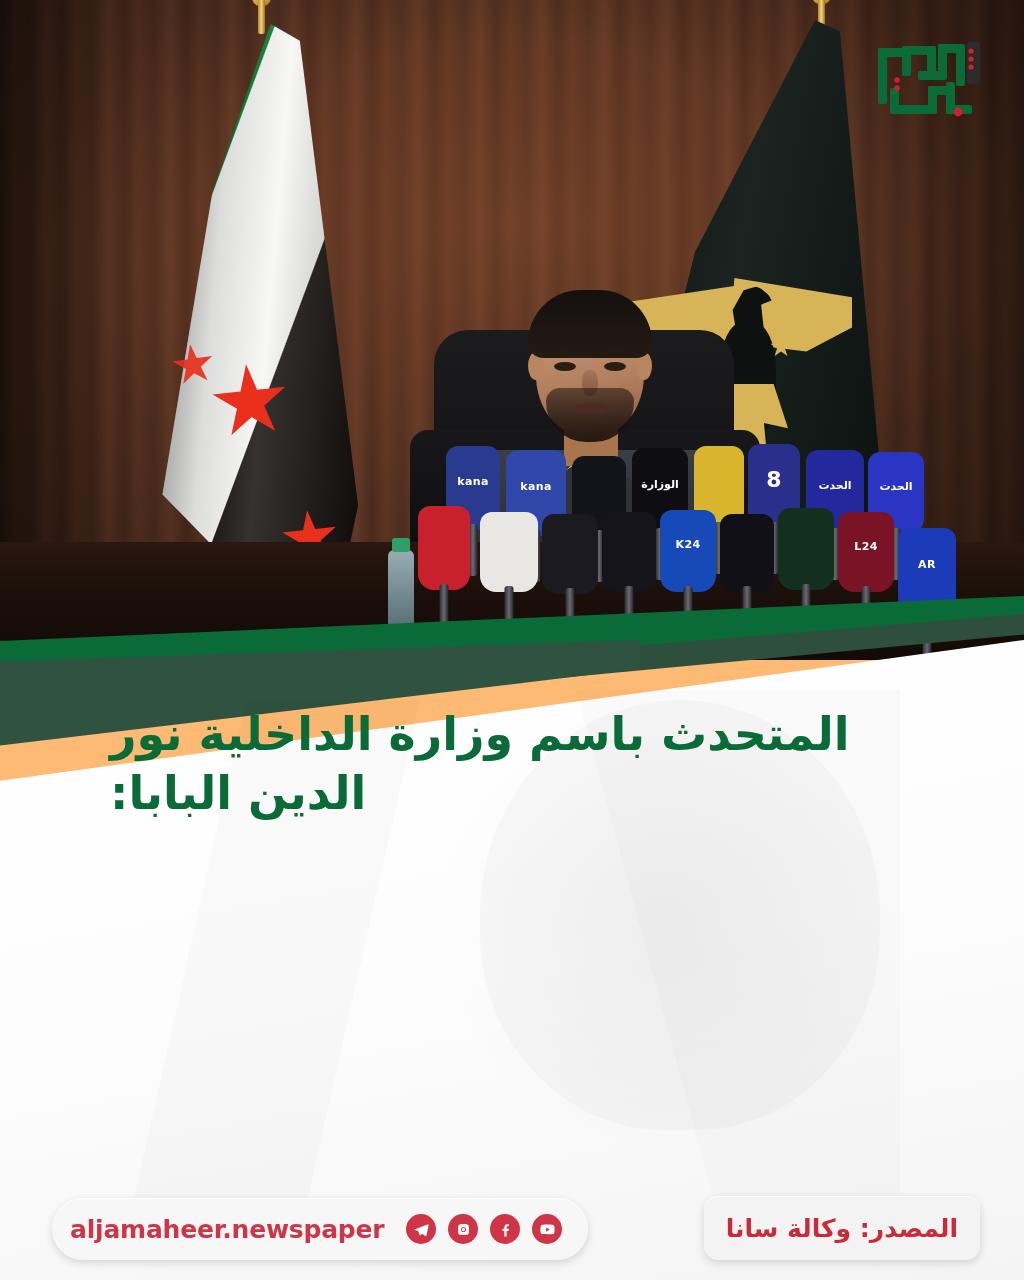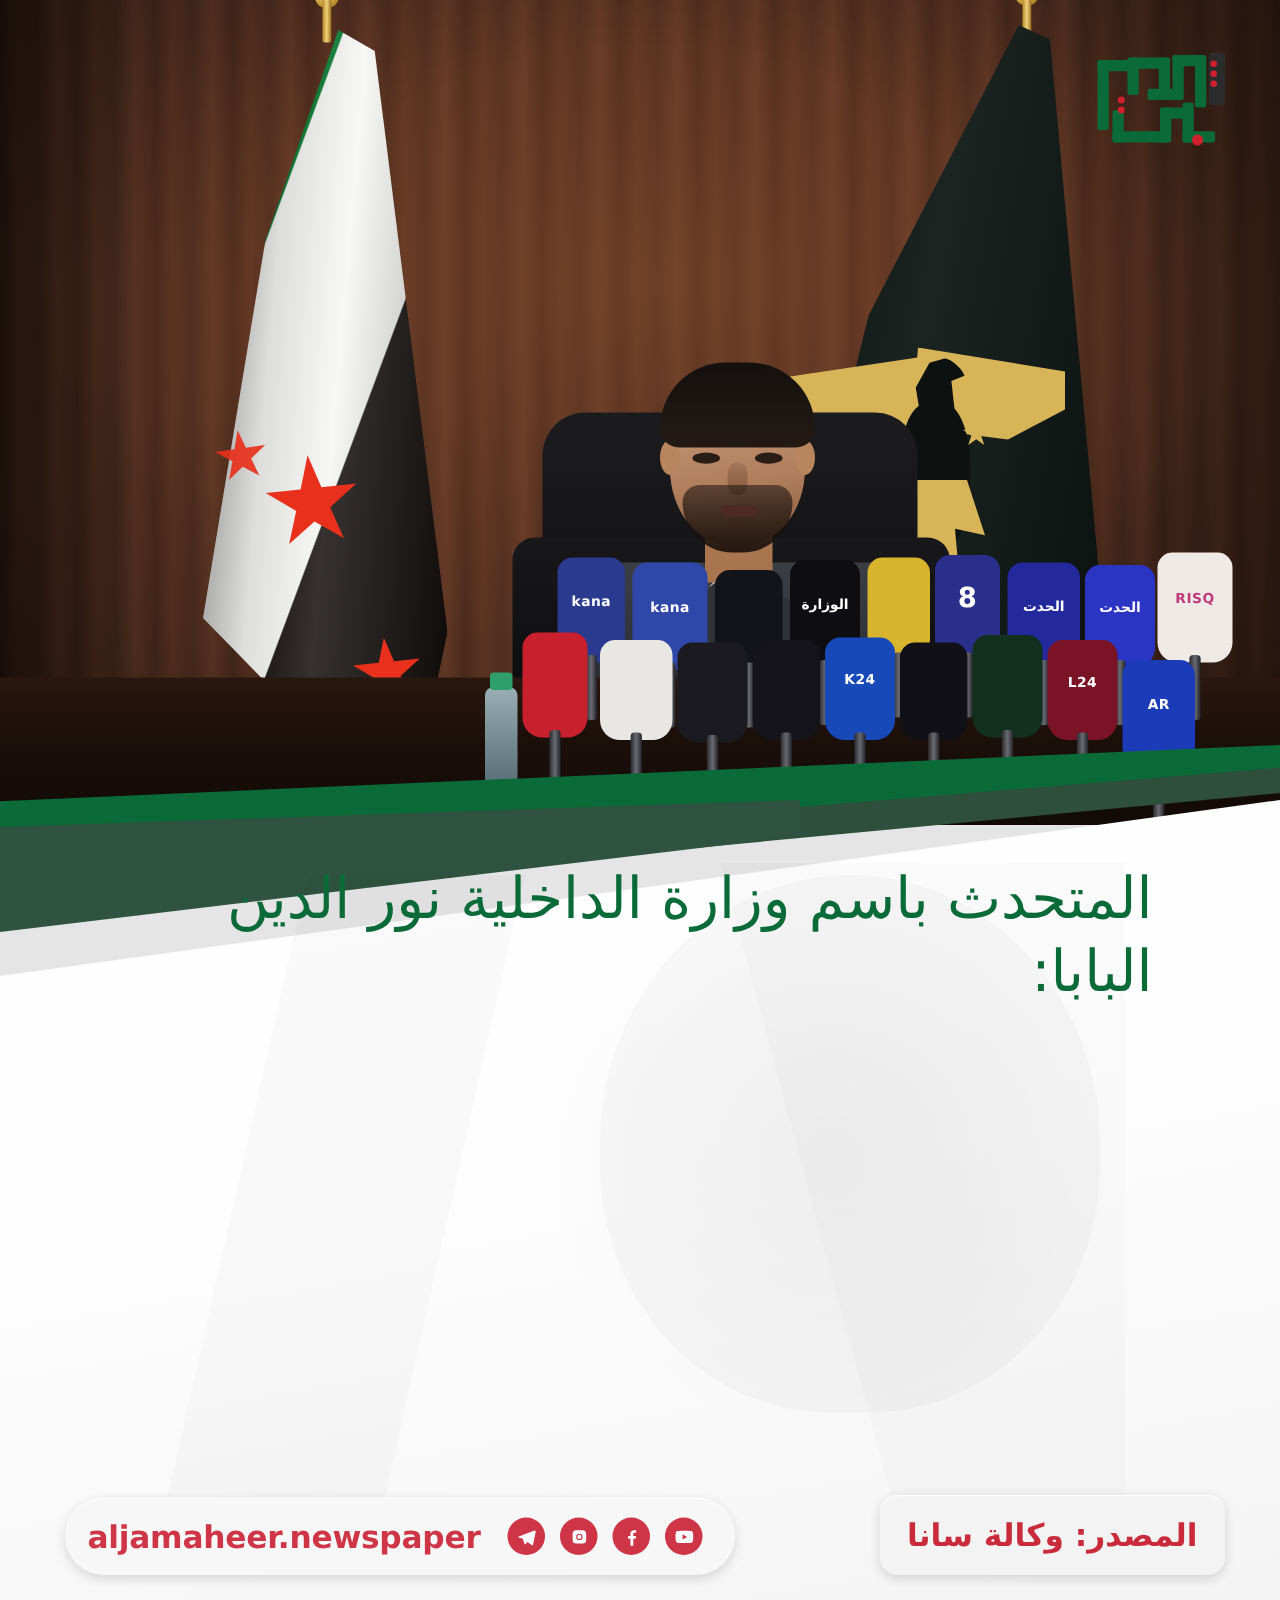--- a/index.html
+++ b/index.html
@@ -1,21 +1,21 @@
 <!DOCTYPE html>
 <html lang="ar" dir="rtl"><head>
 <meta charset="utf-8">
 <style>
   html,body{margin:0;padding:0;}
   body{
     width:1024px;height:1280px;overflow:hidden;
     background:#ffffff;
     font-family:"DejaVu Sans","Liberation Sans",sans-serif;
   }
-  .card{position:relative;width:1024px;height:1280px;overflow:hidden;background:#e5e5e5;}
+  .card{position:relative;width:1024px;height:1280px;overflow:hidden;background:#fdba74;}
 
   
   .photo{position:absolute;left:0;top:0;width:1024px;height:660px;overflow:hidden;
          background:#3a2118;}
   
   .wood{position:absolute;inset:0;
         background:
           linear-gradient(90deg,rgba(0,0,0,.55) 0%,rgba(0,0,0,0) 12%,rgba(0,0,0,0) 80%,rgba(0,0,0,.35) 100%),
           repeating-linear-gradient(90deg,
              #4a2a1c 0px,#5b3422 14px,#4e2d1f 30px,#613826 46px,#4a2a1c 62px),
@@ -144,22 +144,22 @@
         background:radial-gradient(circle at 50% 50%,rgba(0,0,0,.035),rgba(0,0,0,0) 70%);}
   .wm2{left:480px;top:700px;width:400px;height:430px;border-radius:50% 50% 46% 46%;
         background:rgba(0,0,0,.022);}
   .wm3{left:120px;top:700px;width:300px;height:560px;
         background:rgba(0,0,0,.018);
         clip-path:polygon(42% 0%,100% 0%,58% 100%,0% 100%);}
   .wm4{left:540px;top:690px;width:360px;height:560px;
         background:rgba(0,0,0,.015);
         clip-path:polygon(10% 0%,100% 0%,100% 100%,52% 100%);}
 
-  .headline{position:absolute;left:110px;top:689px;width:812px;
-        text-align:right;color:#0a6b39;font-weight:normal;
+  .headline{position:absolute;left:110px;top:705px;width:812px;
+        text-align:left;color:#0a6b39;font-weight:bold;
         font-size:46px;line-height:1.28;letter-spacing:0px;direction:rtl;}
   .body-text{position:absolute;left:140px;top:882px;width:800px;
         text-align:justify;text-align-last:center;color:#2a2a2c;
         font-size:35px;line-height:1.62;direction:rtl;font-weight:500;}
 
   
   .social{position:absolute;left:52px;top:1198px;height:62px;
         display:flex;align-items:center;gap:12px;padding:0 26px 0 16px;
         border-radius:31px;background:#f7f7f7;
         box-shadow:0 3px 9px rgba(0,0,0,.14), inset 0 1px 0 rgba(255,255,255,.9);}
@@ -274,24 +274,20 @@
       <div class="mic" style="left:806px;top:22px;width:58px;height:84px;background:#23299c;">
         <span class="lbl" style="color:#fff;">الحدت</span>
         <div class="stick"></div>
         </div>
 
       <div class="mic" style="left:868px;top:24px;width:56px;height:82px;background:#2b35c4;">
         <span class="lbl" style="color:#fff;">الحدت</span>
         <div class="stick"></div>
         </div>
 
-      <div class="mic" style="left:926px;top:14px;width:60px;height:88px;background:#efeae6;">
-        <span class="lbl" style="color:#c0397a;">RISQ</span>
-        <div class="stick"></div>
-        </div>
 
       <div class="mic" style="left:418px;top:78px;width:52px;height:84px;background:#c8202c;">
         <div class="stick"></div>
         </div>
 
       <div class="mic" style="left:480px;top:84px;width:58px;height:80px;background:#e9e7e3;">
         <div class="stick"></div>
         </div>
 
       <div class="mic" style="left:542px;top:86px;width:56px;height:80px;background:#1a1a20;">

